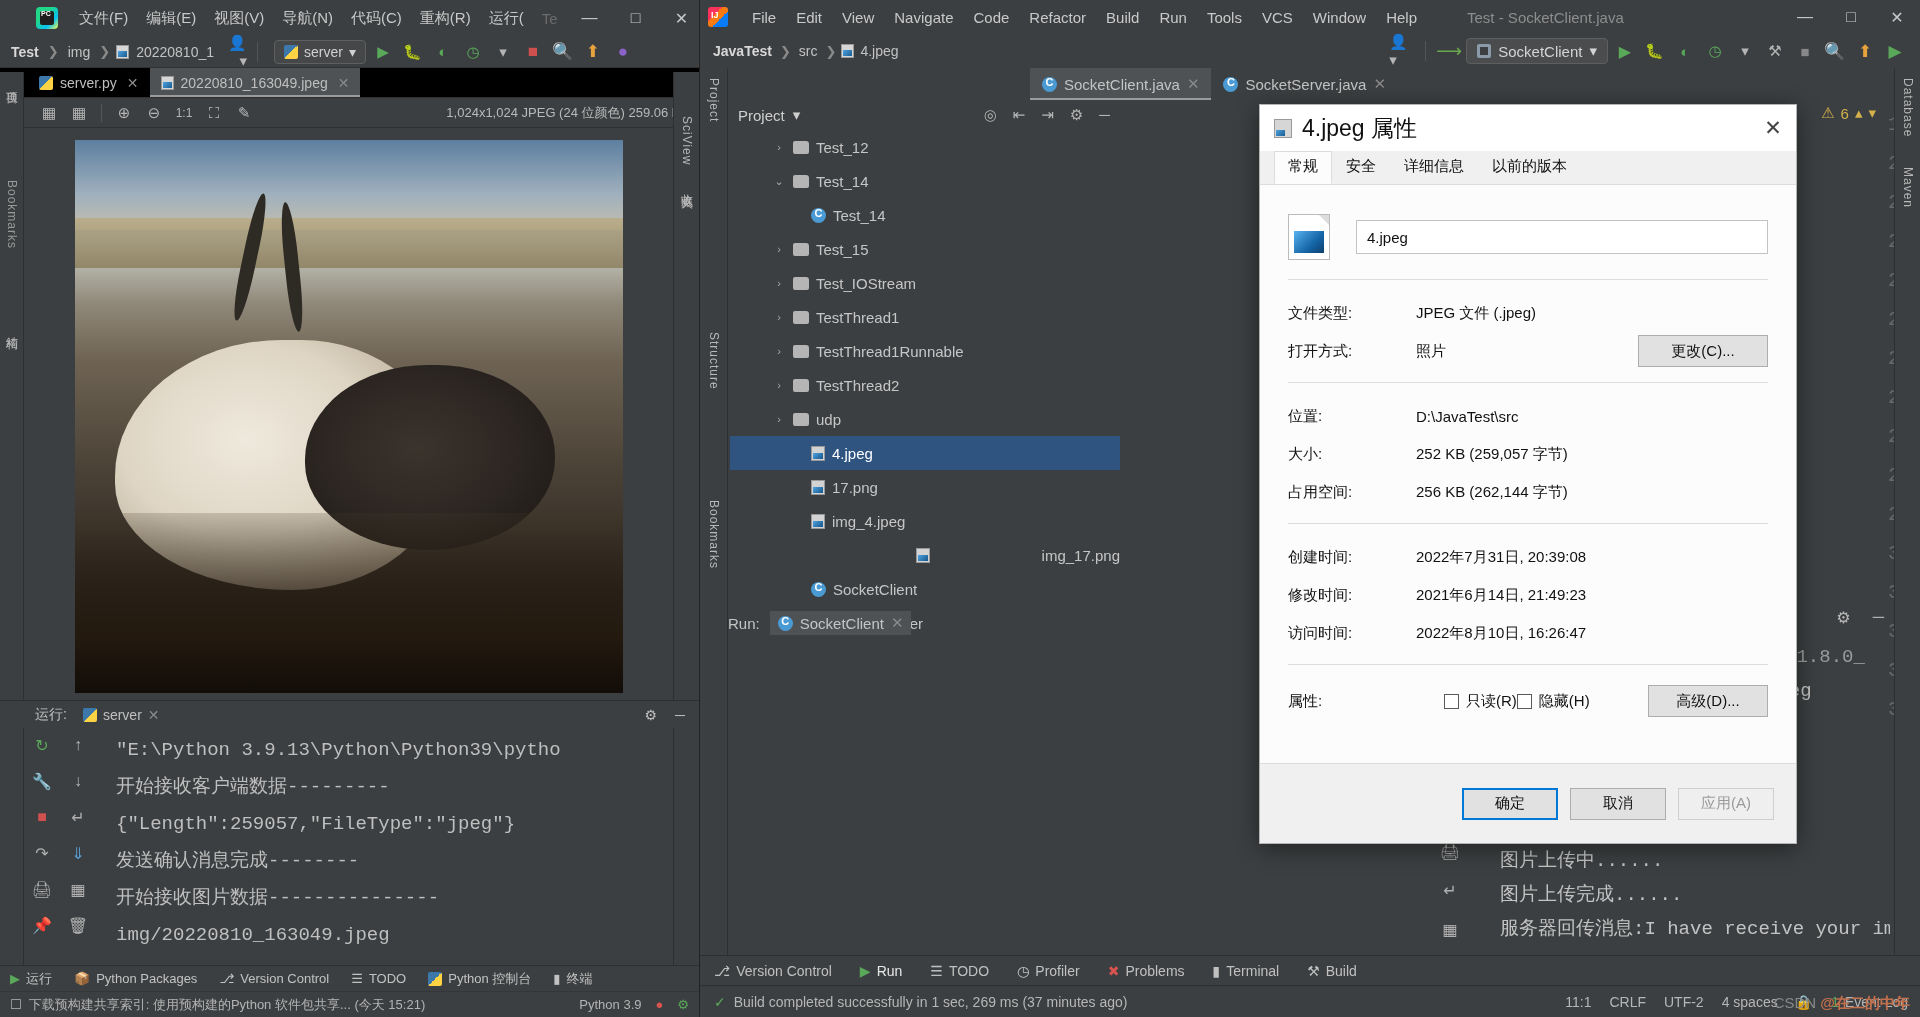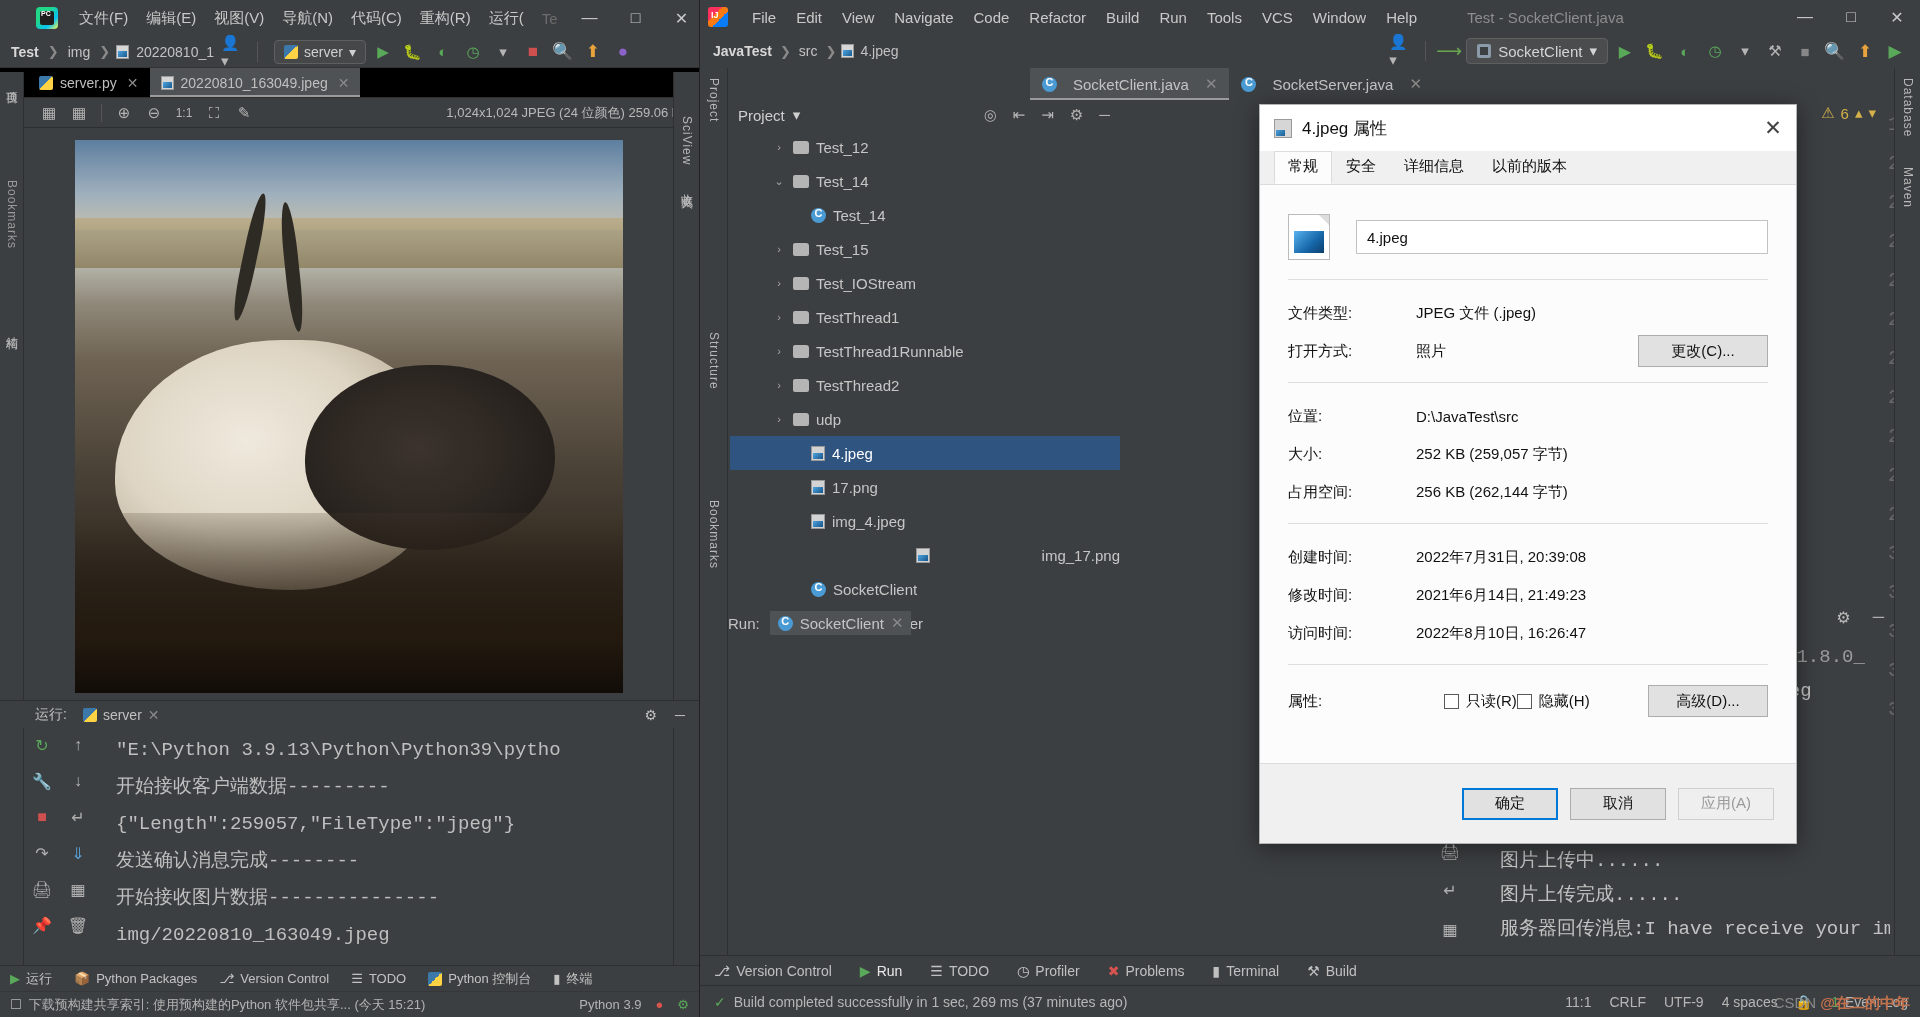--- a/index.html
+++ b/index.html
@@ -38,21 +38,21 @@
     padding: 4px 9px; font-size: 15px; color: #c8c8c8; white-space: nowrap;
   }
   #pycharm .menu-item.dim { color: #6b6b6b; }
   .win-btns { margin-left: auto; display: flex; }
   .win-btn { width: 46px; height: 36px; display:flex; align-items:center; justify-content:center;
              color:#c8c8c8; font-size: 16px; }
 
   
   #pycharm .navbar {
     height: 32px; background: #3c3f41; display: flex; align-items: center;
-    padding-left: 8px; gap: 4px; border-bottom: 1px solid #323232;
+    padding-left: 8px; gap: 4px; border-bottom: 1px solid #323232; text-align: right;
   }
   .crumb { font-size: 14px; color: #c2c2c2; padding: 2px 3px; white-space: nowrap; }
   .crumb.bold { font-weight: bold; color: #d8d8d8; }
   .crumb-sep { color: #8a8a8a; font-size: 13px; padding: 0 2px; }
   .runcfg {
     display:flex; align-items:center; gap:6px; height:24px; padding: 0 9px;
     border:1px solid #5e6060; border-radius:4px; background:#454748; margin-left:6px;
     font-size:14px; color:#d0d0d0;
   }
   .py-ico { width:14px;height:14px;flex:none;border-radius:2px;
@@ -178,21 +178,21 @@
   #idea .menu-item { padding: 3px 10px; font-size: 15px; color:#c9c9c9; }
   .ij-title { margin-left: 40px; font-size: 15px; color:#8d8d8d; }
 
   #idea .navbar { height: 34px; display:flex; align-items:center; padding-left: 10px; gap:3px; }
   .ij-cfg { display:flex;align-items:center;gap:7px;height:26px;padding:0 10px;
             border:1px solid #5e6060;border-radius:4px;background:#4a4c4d;font-size:15px;color:#d4d4d4;}
   .cls-ico{width:14px;height:14px;flex:none;background:#8a9aa8;border-radius:2px;position:relative;}
   .cls-ico:after{content:"";position:absolute;left:3px;top:3px;width:8px;height:8px;background:#3c3f41;}
 
   #idea .tabsrow { height: 32px; display:flex; align-items:stretch; padding-left: 6px; }
-  .jtab { display:flex;align-items:center;gap:16px;padding:0 12px;font-size:15px;color:#c3c3c3;position:relative;}
+  .jtab { display:flex;align-items:center;gap:7px;padding:0 12px;font-size:15px;color:#c3c3c3;position:relative;}
   .jtab.active { background:#4e5254; }
   .jtab.active:after{content:"";position:absolute;left:0;right:0;bottom:0;height:2px;background:#9b9b9b;}
   .c-ico { width:15px;height:15px;border-radius:50%;background:#4a9ad4;flex:none;position:relative;}
   .c-ico:after{content:"C";position:absolute;left:3.5px;top:-1px;font-size:11px;color:#fff;font-weight:bold;}
 
   
   #idea .projhdr {
     position:absolute; left: 30px; top: 100px; width: 390px; height: 30px;
     display:flex; align-items:center; gap:8px; font-size:15px; color:#cfcfcf; padding-left: 8px;
   }
@@ -250,21 +250,21 @@
 
   
   #propdlg {
     position:absolute; left: 1259px; top: 104px; width: 538px; height: 740px;
     background:#f0f0f0; border:1px solid #b4b4b4; box-shadow: 0 4px 22px rgba(0,0,0,.45);
     color:#000; font-size: 15px;
   }
   #propdlg .dlg-title {
     height: 46px; background:#ffffff; display:flex; align-items:center; padding-left: 14px; gap: 10px;
   }
-  #propdlg .dlg-title .t { font-size: 17px; color:#111; }
+  #propdlg .dlg-title .t { font-size: 23px; color:#111; }
   .dlg-close { margin-left:auto; width: 46px; height: 46px; display:flex;align-items:center;justify-content:center;
                font-size: 21px; color:#444; }
   #propdlg .tabstrip {
     height: 34px; background:#f0f0f0; display:flex; align-items:flex-end; padding-left: 14px; gap:0;
     border-bottom: 1px solid #dcdcdc;
   }
   .wtab { padding: 5px 13px 7px; font-size: 15px; color:#111; border:1px solid transparent; }
   .wtab.active { background:#fcfcfc; border-color:#dcdcdc; border-bottom-color:#fcfcfc; }
   #propdlg .body { background:#fcfcfc; height: 614px; padding: 22px 28px 0 28px; position:relative; }
   .prow { display:flex; align-items:center; margin-bottom: 0; min-height: 38px; }
@@ -749,21 +749,21 @@
           <span>Build</span>
         </span>
     </div>
 
     <div class="statusbar2">
       <span style="color:#5aa95a;margin-right:8px;">✓</span>
       <span>Build completed successfully in 1 sec, 269 ms (37 minutes ago)</span>
       <span style="margin-left:auto;display:flex;gap:18px;align-items:center;padding-right:12px;">
         <span>11:1</span>
         <span>CRLF</span>
-        <span>UTF-9</span>
+        <span>UTF-2</span>
         <span>4 spaces</span>
         <span>🔒</span>
         <span class="sb-item">
           <span style="color:#5aa95a">1</span>
           <span>Event Log</span>
         </span>
       </span>
     </div>
   </div>
 

